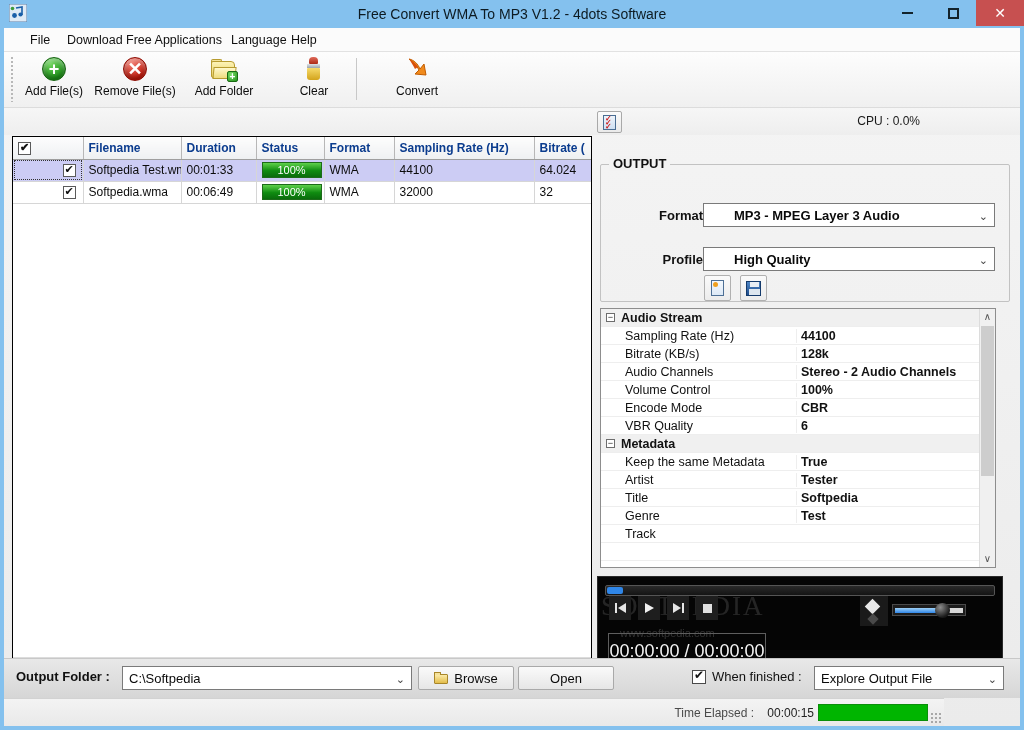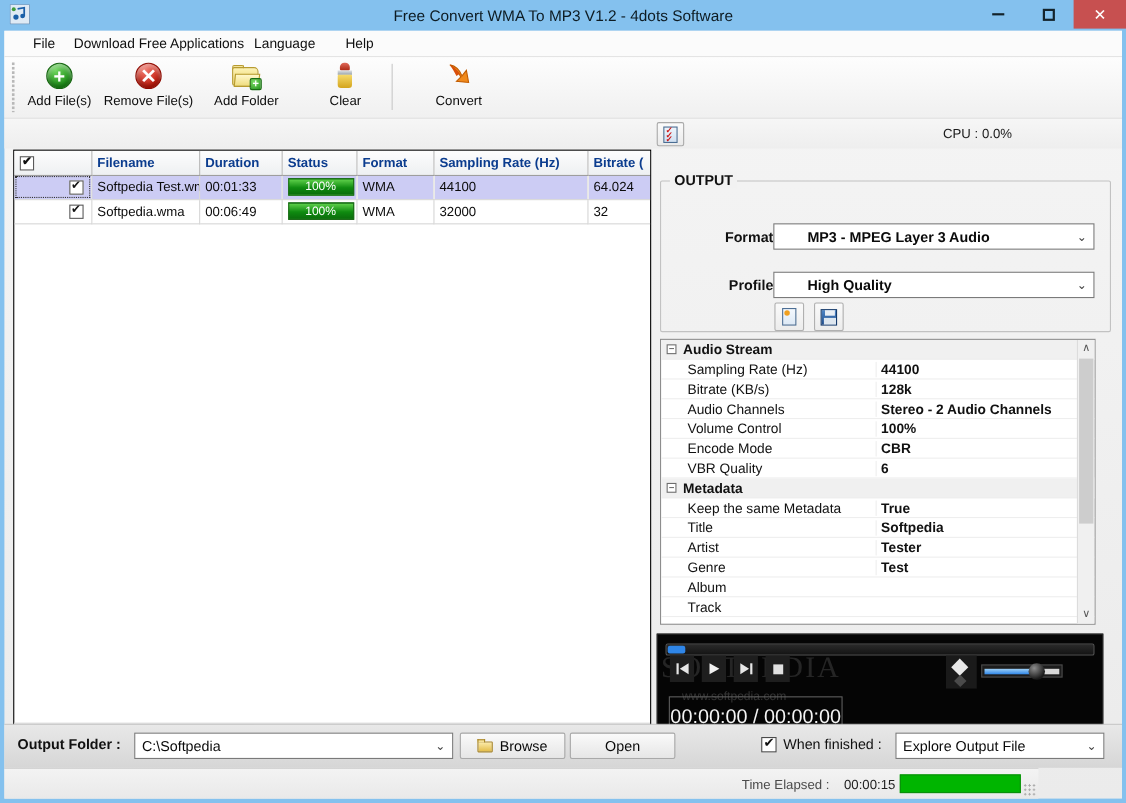--- a/index.html
+++ b/index.html
@@ -354,21 +354,21 @@
         <span class="glyph">✕</span>
       </div>
   </div>
 
   <div class="client">
 
     <div class="menubar">
       <div class="menuitem" style="left:20px">File</div>
       <div class="menuitem" style="left:57px">Download Free Applications</div>
       <div class="menuitem" style="left:221px">Language</div>
-      <div class="menuitem" style="left:304px">Help</div>
+      <div class="menuitem" style="left:281px">Help</div>
     </div>
 
     <div class="toolbar">
       <div class="grip"></div>
 
       <div class="tbtn" style="left:16px;width:68px">
         <div class="ticon">
             <div class="circ-plus">+</div>
           </div>
         <div class="tlabel">Add File(s)</div>
@@ -550,34 +550,30 @@
       <div class="prow group">
         <span class="expander">−</span>
         <span class="pname">Metadata</span>
         <span class="pval"></span>
       </div>
       <div class="prow">
         <span class="pname">Keep the same Metadata</span>
         <span class="pval">True</span>
       </div>
       <div class="prow">
+        <span class="pname">Artist</span>
+        <span class="pval">Tester</span>
+      </div>
+      <div class="prow">
         <span class="pname">Title</span>
         <span class="pval">Softpedia</span>
       </div>
       <div class="prow">
-        <span class="pname">Artist</span>
-        <span class="pval">Tester</span>
-      </div>
-      <div class="prow">
         <span class="pname">Genre</span>
         <span class="pval">Test</span>
-      </div>
-      <div class="prow">
-        <span class="pname">Album</span>
-        <span class="pval"></span>
       </div>
       <div class="prow">
         <span class="pname">Track</span>
         <span class="pval"></span>
       </div>
       <div class="prow">
         <span class="pname"></span>
         <span class="pval"></span>
       </div>
 

